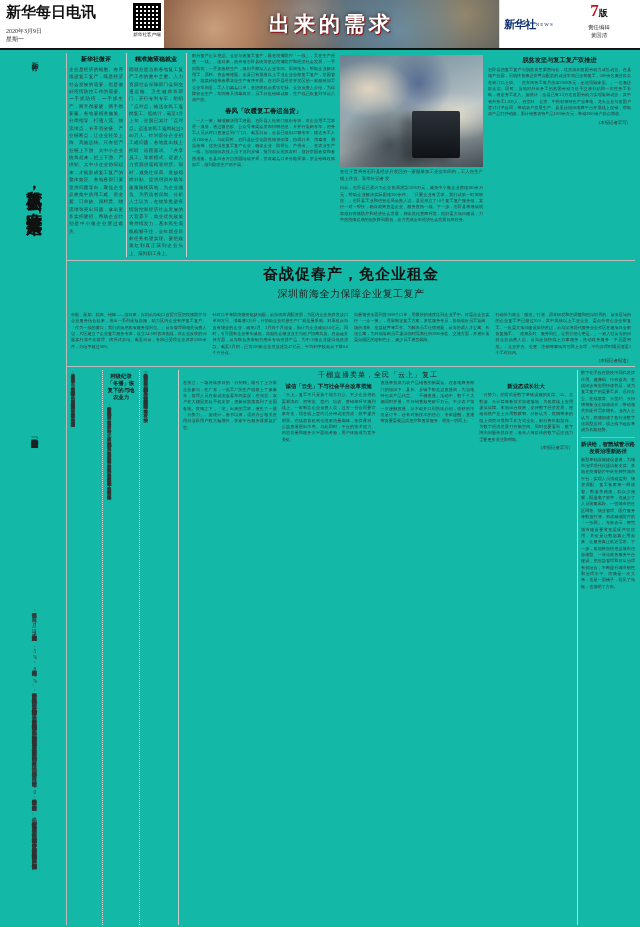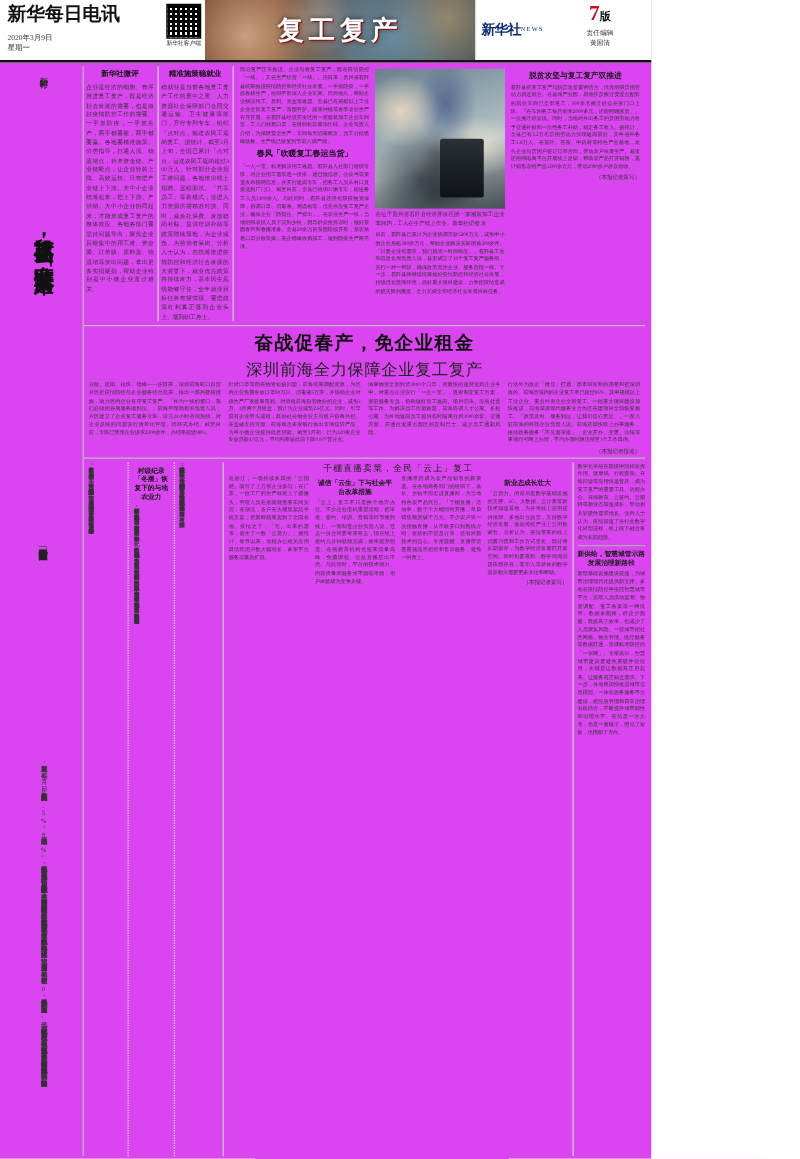--- a/index.html
+++ b/index.html
@@ -9,23 +9,23 @@
   }
   body {
     width: 640px;
     height: 927px;
     overflow: hidden;
     font-family: "Liberation Serif", serif;
     color: #1a1a1a;
   }
   .page {
     position: relative;
-    width: 521px;
+    width: 640px;
     height: 927px;
-    background: #d946ef;
+    background: #14b8a6;
   }
 
   
   .masthead {
     position: relative;
     height: 48px;
     border-bottom: 2px solid #111;
     display: flex;
     align-items: stretch;
     background: #fff;
@@ -302,24 +302,24 @@
     border-bottom: 1px solid #bbb;
   }
   .mid-title {
     font-weight: bold;
     font-size: 15px;
     text-align: center;
     letter-spacing: 1px;
     color: #111;
   }
   .mid-sub {
-    font-size: 13px;
+    font-size: 10px;
     text-align: center;
     color: #222;
-    margin: 3px 0 0;
+    margin: 3px 0 11px;
     letter-spacing: .5px;
   }
   .mid-cols {
     display: flex;
     gap: 6px;
   }
   .mid-cols .fc { font-size: 4.3px; }
 
   
   .sec-bot {
@@ -414,21 +414,21 @@
         <span>2020年3月9日</span><br>
         <span>星期一</span>
       </div>
     </div>
     <div class="mh-qr">
       <div class="qr-box"></div>
       <div class="qr-cap">新华社客户端</div>
     </div>
     <div class="mh-banner">
       <div class="photo-tex"></div>
-      <div class="mh-banner-text">复工复产</div>
+      <div class="mh-banner-text">出来的需求</div>
     </div>
     <div class="mh-logo">
       <div class="logo-mark">新华社</div>
       <div class="logo-sub">NEWS</div>
     </div>
     <div class="mh-right">
       <div class="pageno">
         <span>7</span><small>版</small>
       </div>
       <div class="editor">

